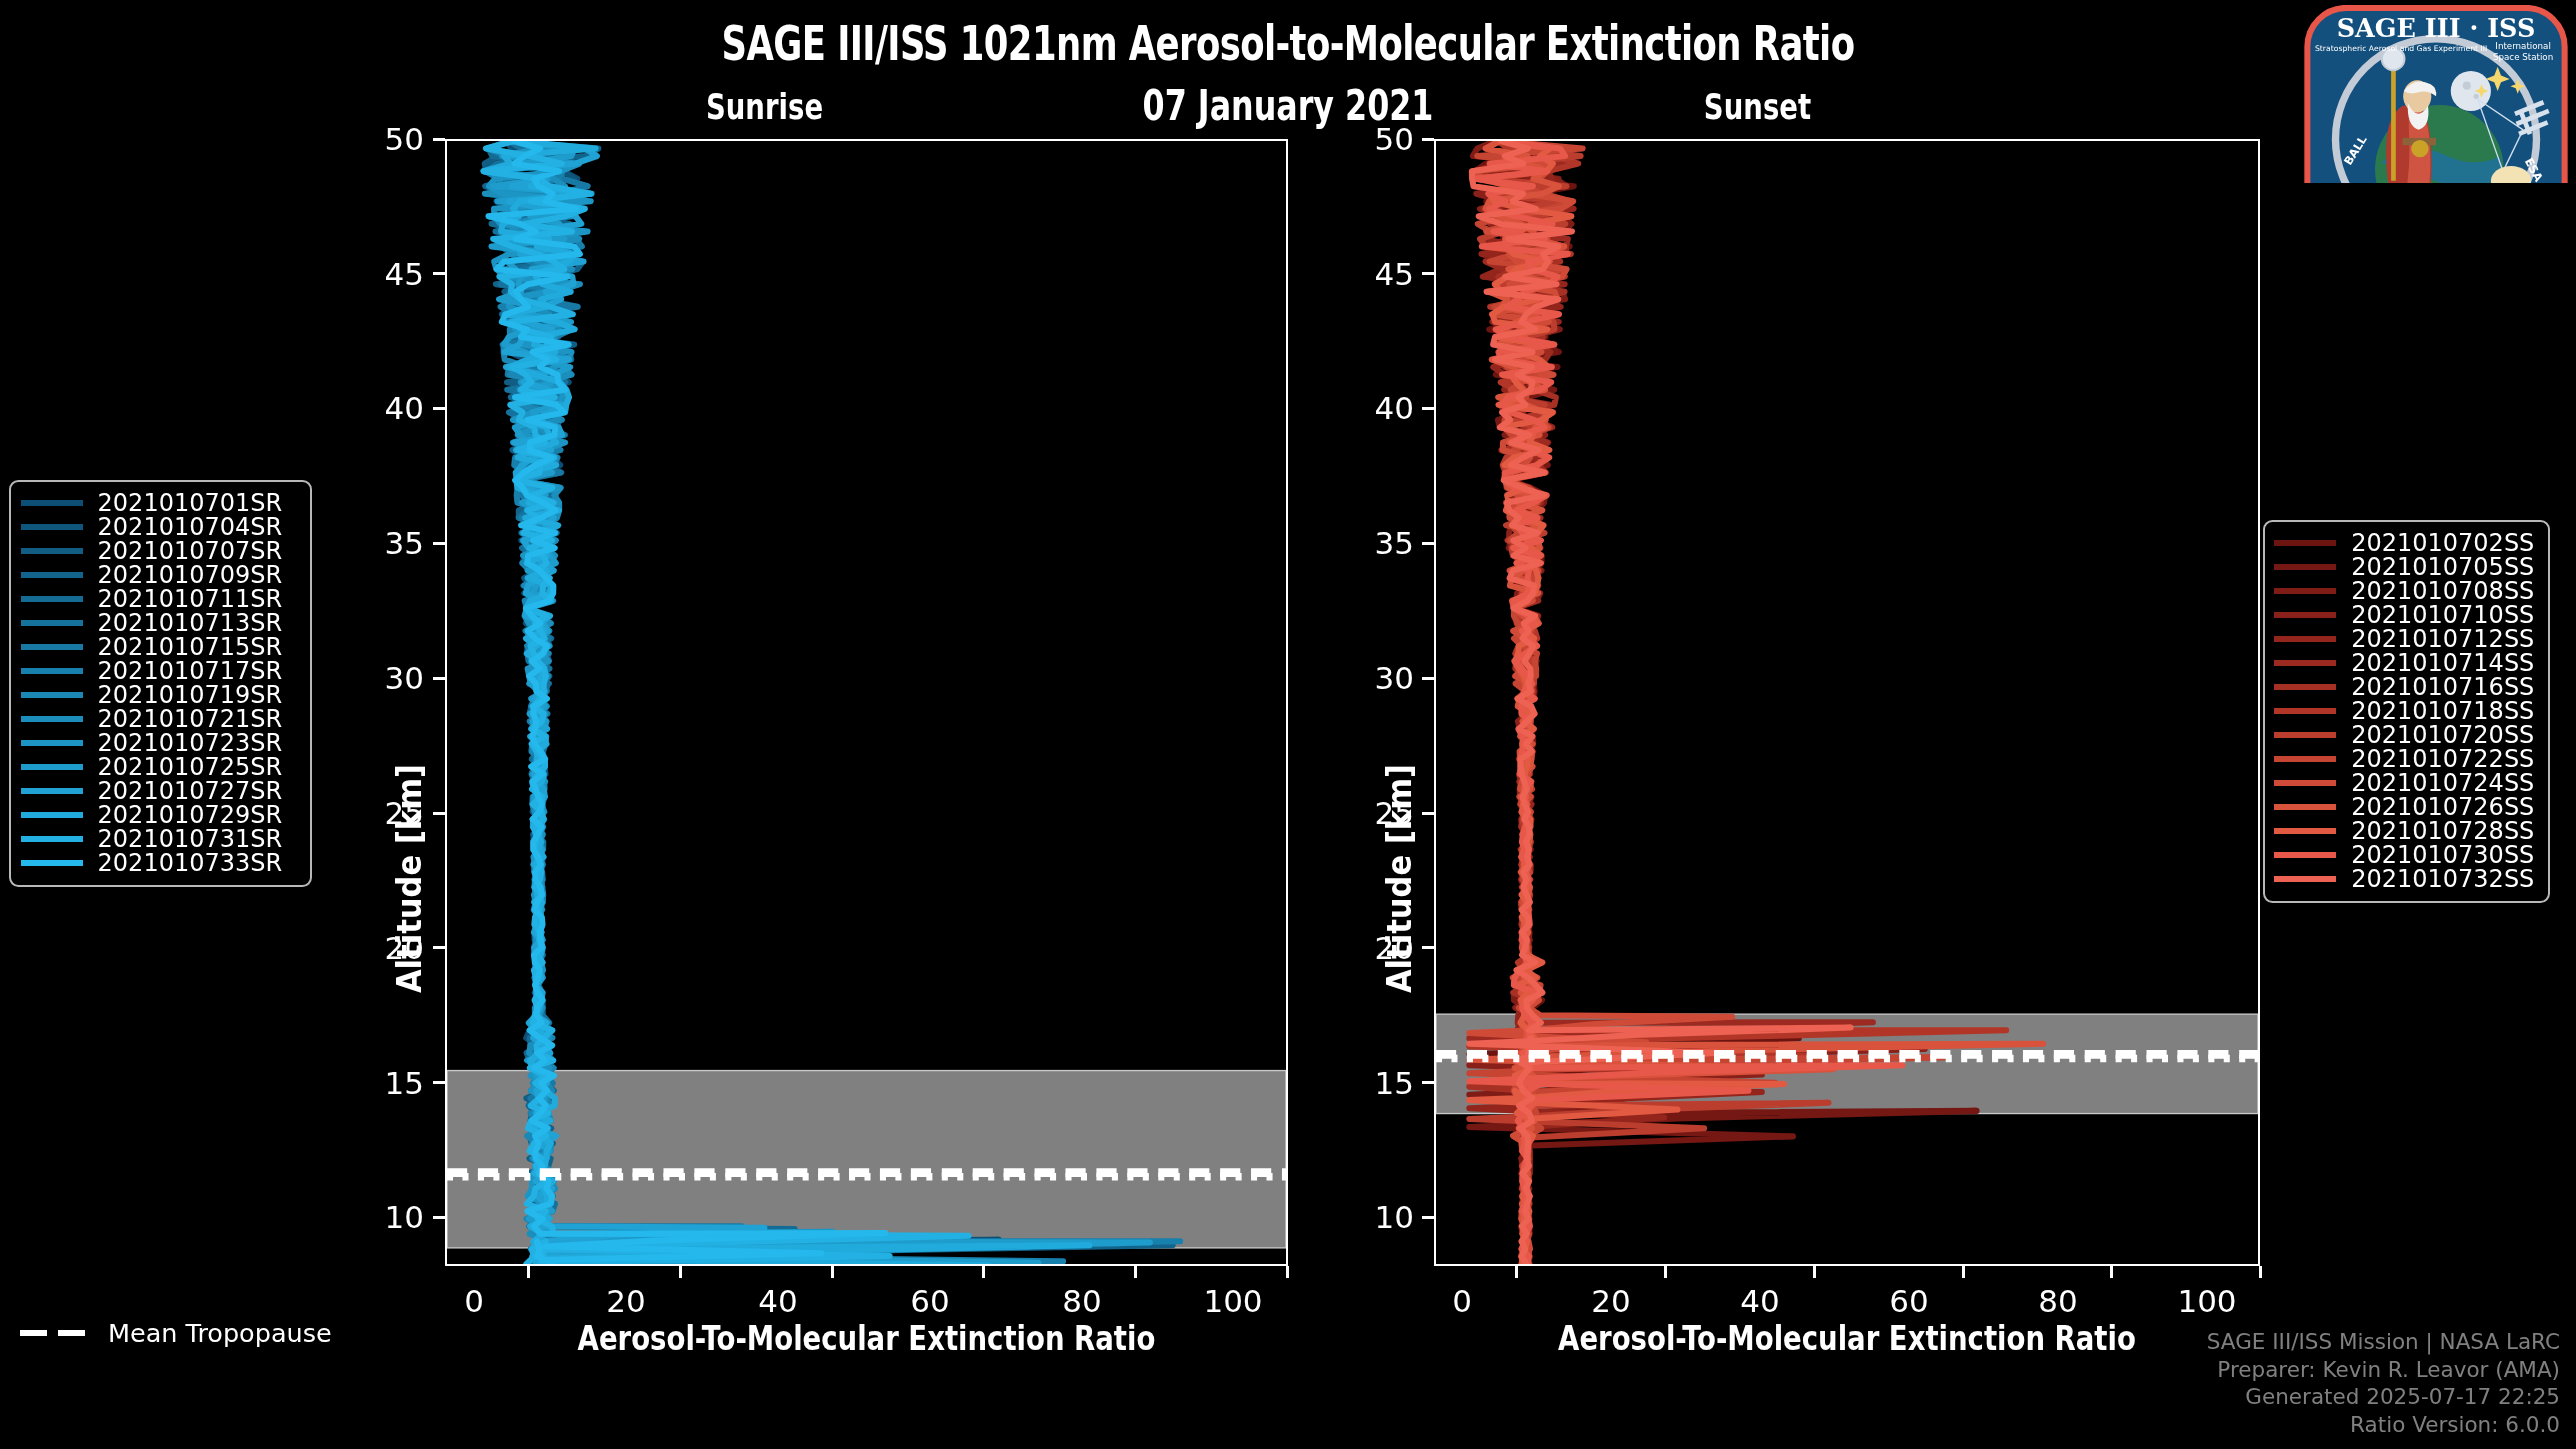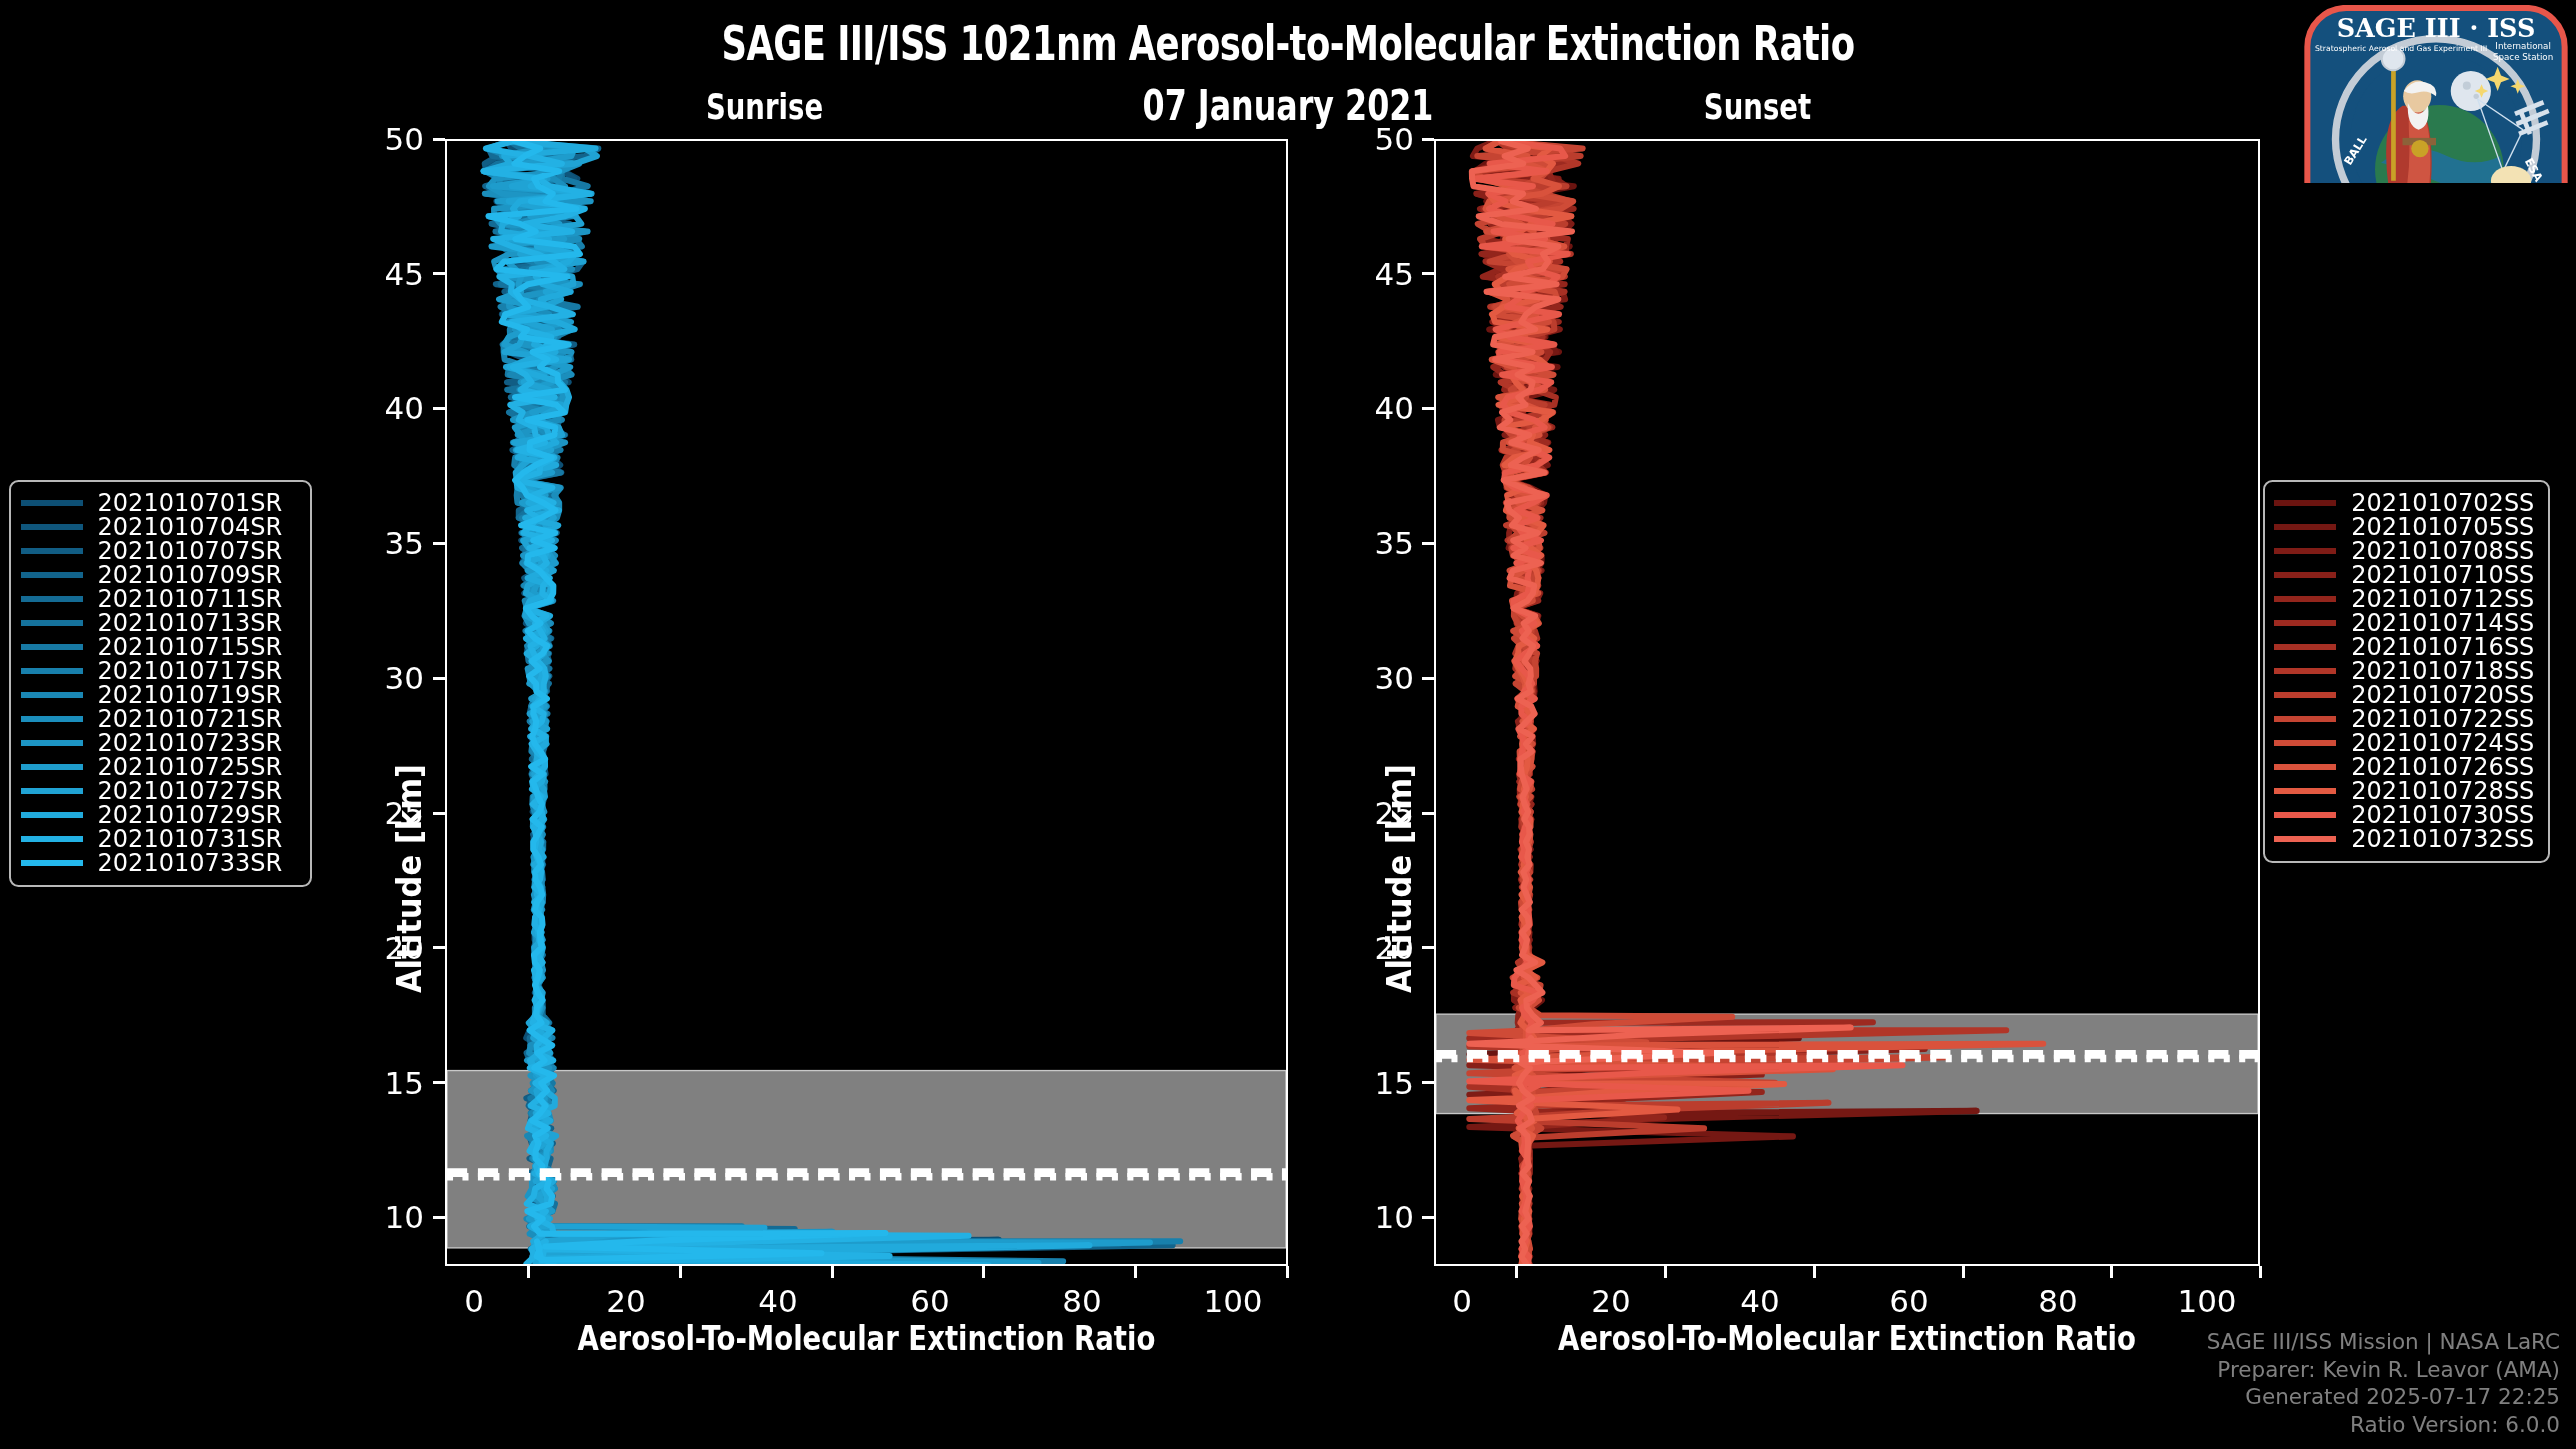--- a/index.html
+++ b/index.html
@@ -63,21 +63,21 @@
   
   .legend-box{
     position:absolute;border:2px solid #b8b8b8;border-radius:9.4px;
     background:#000;box-sizing:border-box;padding:9.4px 12px 9.4px 9.4px;
   }
   .legend-row{display:flex;align-items:center;height:24px;}
   .legend-swatch{width:62px;height:6px;margin-right:14.8px;flex:none;}
   .legend-text{font-size:24px;white-space:nowrap;color:#fff;}
 
   #legend-sunrise{left:9.4px;top:480px;width:303px;}
-  #legend-sunset{left:2263px;top:480px;width:287px;}
+  #legend-sunset{left:2263px;top:520px;width:287px;}
 
   
   #tropo-key{position:absolute;left:20px;top:1313px;width:416px;}
   .tk-row{display:flex;align-items:center;height:40px;}
   .tk-mark{width:72px;height:20px;margin-right:16px;flex:none;position:relative;}
   .tk-label{font-size:25.5px;white-space:nowrap;}
   .dash-seg{position:absolute;top:6.7px;height:6.7px;background:#fff;}
   .dot-seg{position:absolute;top:8px;width:7.4px;height:7.4px;background:#fff;}
   .range-swatch{width:72px;height:23px;background:#808080;border:1.3px solid #c9c9c9;box-sizing:border-box;}
 
@@ -332,20 +332,27 @@
       <span class="legend-swatch" style="background: rgb(232, 88, 74);"></span>
       <span class="legend-text">2021010730SS</span>
     </div>
     <div class="legend-row">
       <span class="legend-swatch" style="background: rgb(237, 98, 82);"></span>
       <span class="legend-text">2021010732SS</span>
     </div>
   </div>
 
 <div id="tropo-key">
+  <div class="tk-row">
+    <span class="tk-mark">
+      <span class="dash-seg" style="left:0;width:27px;"></span>
+      <span class="dash-seg" style="left:38px;width:27px;"></span>
+    </span>
+    <span class="tk-label">Mean Tropopause</span>
+  </div>
 </div>
 
 <div id="credits">
   <div>SAGE III/ISS Mission | NASA LaRC</div>
   <div>Preparer: Kevin R. Leavor (AMA)</div>
   <div>Generated 2025-07-17 22:25</div>
   <div>Ratio Version: 6.0.0</div>
 </div>
 
 <div id="mission-patch">

